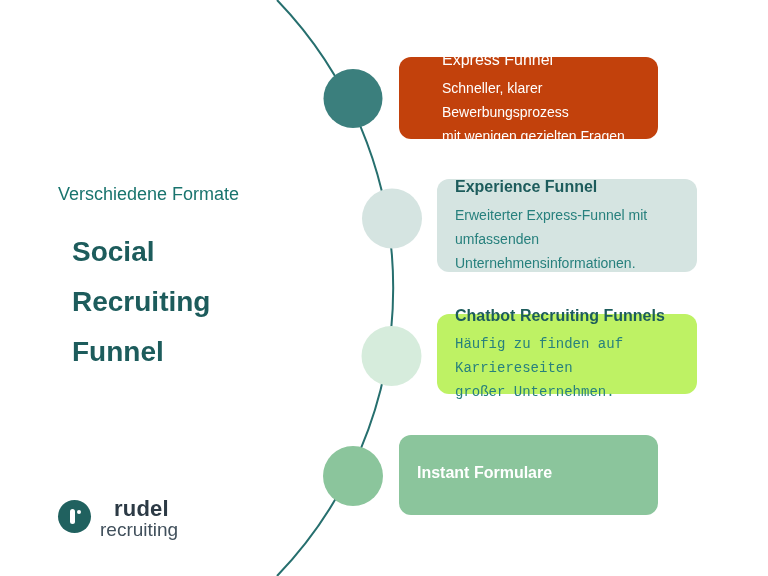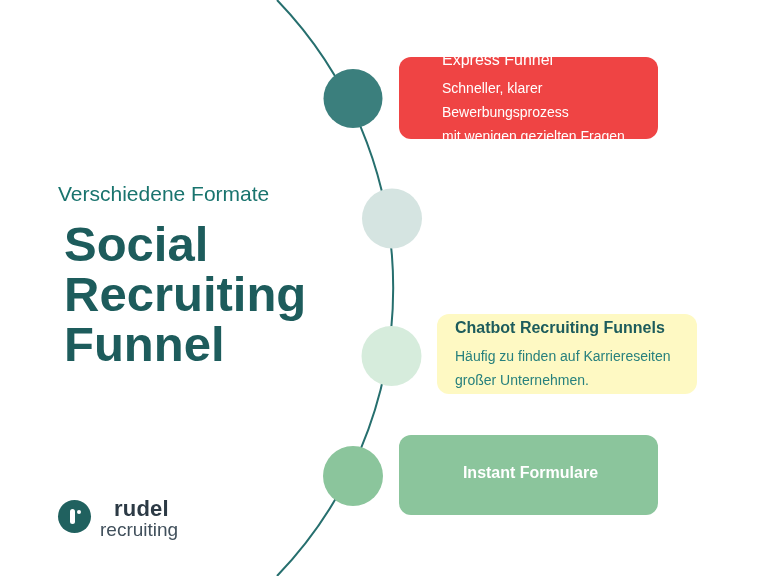--- a/index.html
+++ b/index.html
@@ -13,34 +13,34 @@
   }
   .curve-layer {
     position: absolute;
     left: 0; top: 0;
     width: 768px; height: 576px;
   }
   
   .subtitle {
     position: absolute;
     left: 58px; top: 182px;
-    font-size: 21px;
+    font-size: 18px;
     line-height: 24px;
     font-weight: 400;
     color: #19746E;
   }
   .headline {
     position: absolute;
     left: 56px; top: 211px;
-    font-size: 49px;
+    font-size: 28px;
     line-height: 50px;
     font-weight: 700;
     color: #1D5C5C;
     white-space: pre-line;
-    margin: 8px;
+    margin: 16px;
   }
   
   .card {
     position: absolute;
     border-radius: 12px;
     box-sizing: border-box;
     padding: 0 14px 0 18px;
     display: flex;
     flex-direction: column;
     justify-content: center;
@@ -49,33 +49,33 @@
     font-size: 16px;
     line-height: 22px;
     font-weight: 700;
     margin: 0 0 5px 0;
   }
   .card-body {
     font-size: 14px;
     line-height: 24px;
     white-space: pre-line;
   }
-  .card-express { left: 399px; top: 57px; width: 259px; height: 82px; background: #ef4444; padding-left: 43px; }
+  .card-express { left: 399px; top: 57px; width: 259px; height: 82px; background: #c2410c; padding-left: 43px; }
   .card-express .card-title { font-weight: 400; color: #ffffff; }
   .card-express .card-body { color: #ffffff; }
 
   .card-experience { left: 437px; top: 179px; width: 260px; height: 93px; background: #D5E4E1; }
   .card-experience .card-title { color: #1D5C5C; }
   .card-experience .card-body { color: #27807D; }
 
-  .card-chatbot { left: 437px; top: 314px; width: 260px; height: 80px; background: #fef9c3; }
+  .card-chatbot { left: 437px; top: 314px; width: 260px; height: 80px; background: #bef264; }
   .card-chatbot .card-title { color: #1D5C5C; }
-  .card-chatbot .card-body { color: #27807D; }
+  .card-chatbot .card-body { color: #27807D; font-family: Liberation Mono, monospace; }
 
-  .card-instant { left: 399px; top: 435px; width: 259px; height: 80px; background: #8BC59C; text-align: center; }
+  .card-instant { left: 399px; top: 435px; width: 259px; height: 80px; background: #8BC59C; }
   .card-instant .card-title { color: #ffffff; }
   .card-instant .card-body { color: #ffffff; }
 
   
   .logo-mark {
     position: absolute;
     left: 58px; top: 500px;
     width: 33px; height: 33px;
     border-radius: 50%;
     background: #20615F;
@@ -130,20 +130,26 @@
   <h1 class="headline">Social
 Recruiting
 Funnel</h1>
 
   <div class="card card-express">
     <div class="card-title">Express Funnel</div>
     <div class="card-body">Schneller, klarer Bewerbungsprozess
 mit wenigen gezielten Fragen.</div>
   </div>
 
+  <div class="card card-experience">
+    <div class="card-title">Experience Funnel</div>
+    <div class="card-body">Erweiterter Express-Funnel mit
+umfassenden
+Unternehmensinformationen.</div>
+  </div>
 
   <div class="card card-chatbot">
     <div class="card-title">Chatbot Recruiting Funnels</div>
     <div class="card-body">Häufig zu finden auf Karriereseiten
 großer Unternehmen.</div>
   </div>
 
   <div class="card card-instant">
     <div class="card-title">Instant Formulare</div>
   </div>

